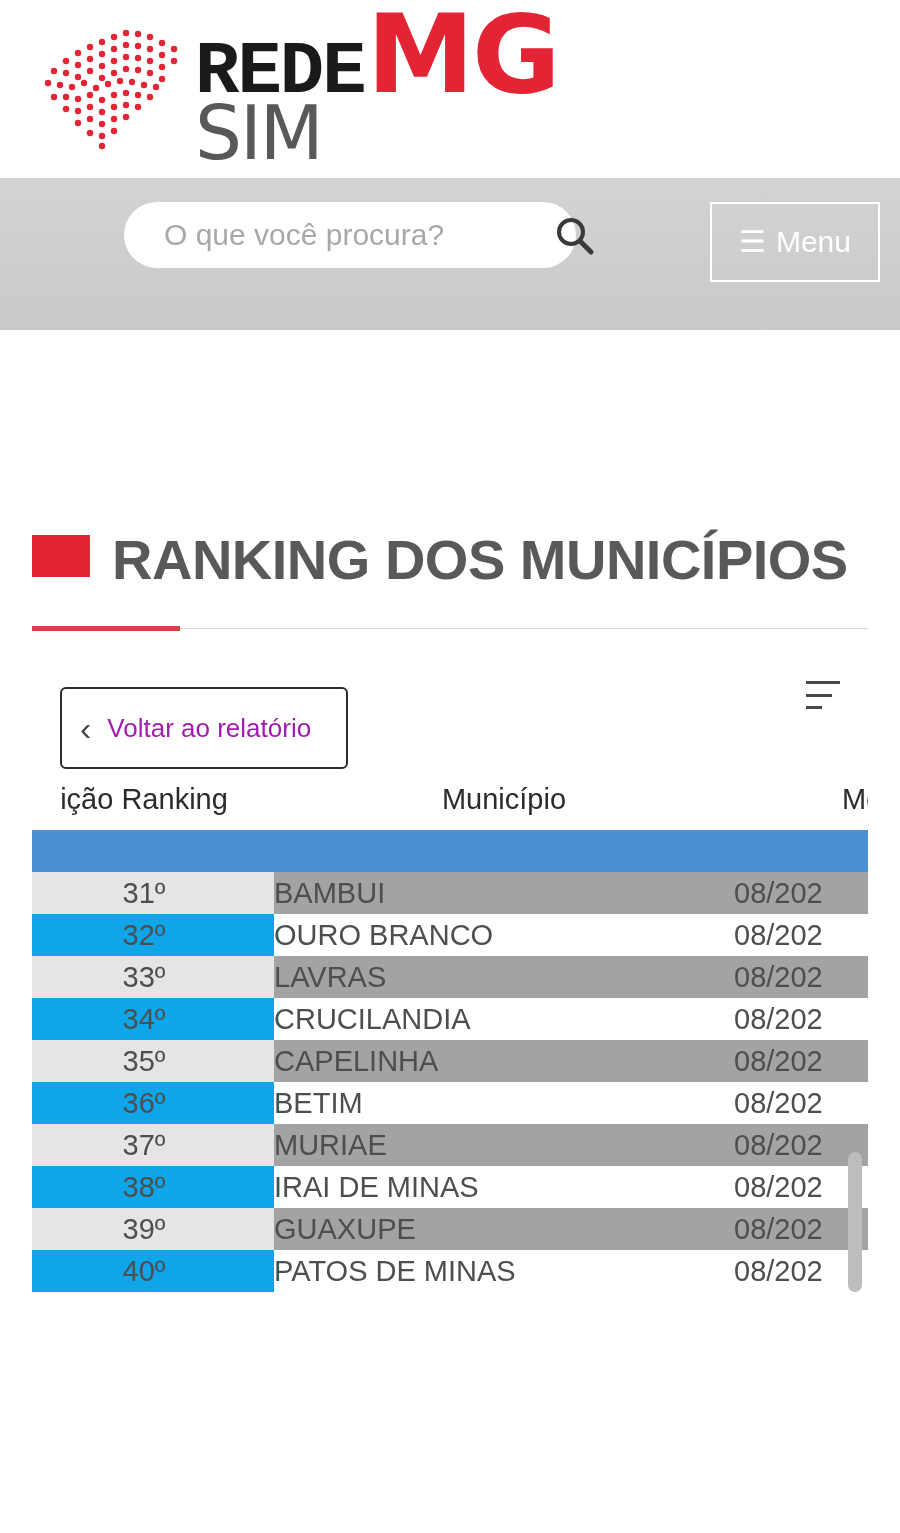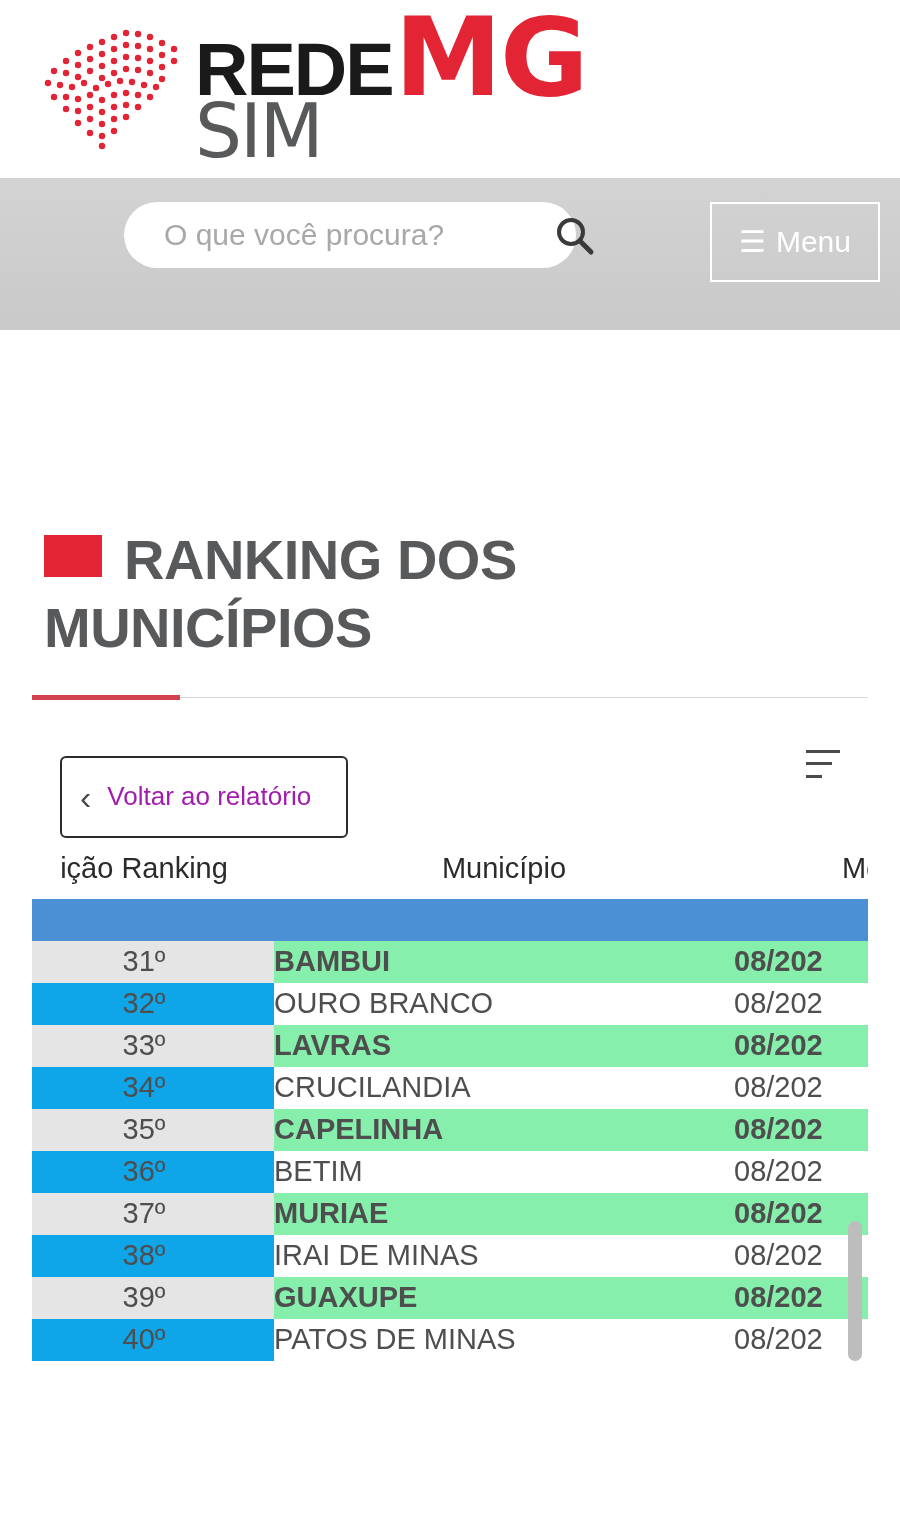--- a/index.html
+++ b/index.html
@@ -42,21 +42,21 @@
     font-weight: bold;
     letter-spacing: -2px;
   }
   .logo-row1, .logo-row2 {
     display: flex;
     align-items: baseline;
   }
   .logo-rede {
     font-size: 74px;
     color: #1a1a1a;
-    font-family: Liberation Sans, sans-serif;
+    font-family: Liberation Mono, monospace;
     font-weight: bold;
   }
   .logo-mg {
     font-size: 108px;
     color: #e32434;
     font-family: "DejaVu Sans", sans-serif;
     font-weight: bold;
     line-height: 0.75;
     margin-left: 2px;
   }
@@ -133,21 +133,21 @@
   }
   .title-block {
     margin-top: 196px;
   }
   .page-title {
     font-size: 56px;
     color: #58595b;
     font-weight: bold;
     letter-spacing: -0.5px;
     line-height: 1.22;
-    margin: 12px;
+    margin: 0;
     font-family: "Liberation Sans", sans-serif;
   }
   .title-square {
     display: inline-block;
     width: 58px;
     height: 42px;
     background: #e32434;
     margin-right: 22px;
     vertical-align: 2px;
   }
@@ -270,21 +270,21 @@
     width: 460px;
     padding-left: 22px;
     color: #5a5a5a;
   }
   td.mes {
     width: 290px;
     text-align: left;
     padding-left: 16px;
     color: #5a5a5a;
   }
-  tr.alt td.city, tr.alt td.mes { background: #86efac; font-weight: bold; }
+  tr.alt td.city, tr.alt td.mes { background: #a3a3a3; }
   tr.alt td.rank { background: #e5e5e5; }
   tr.norm td.city, tr.norm td.mes { background: #ffffff; margin-top: 38px; }
 
   .v-scrollbar {
     position: absolute;
     right: 6px;
     bottom: 0;
     width: 14px;
     height: 140px;
     background: #bdbdbd;

